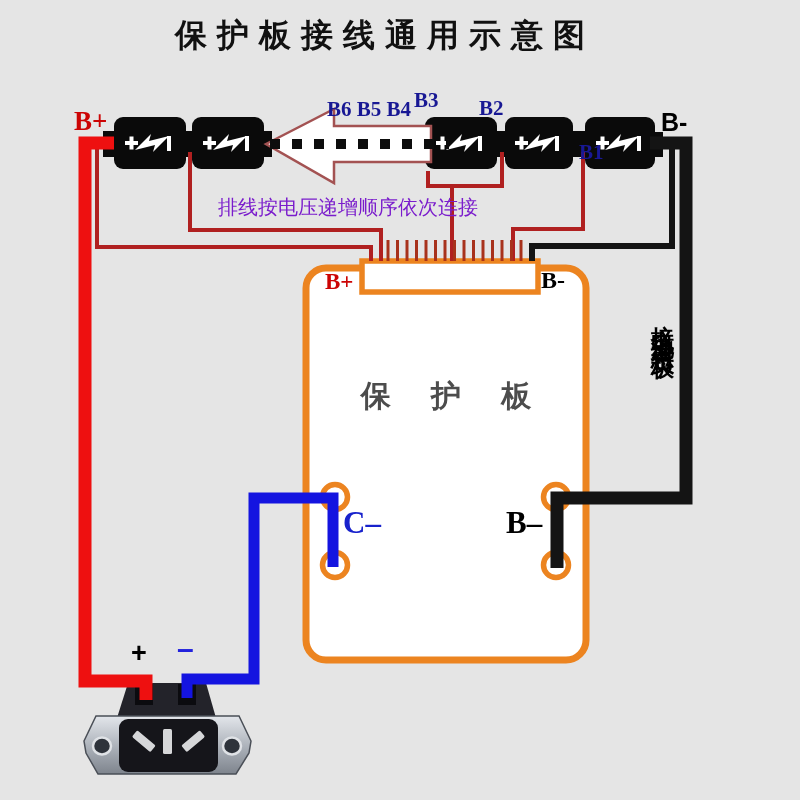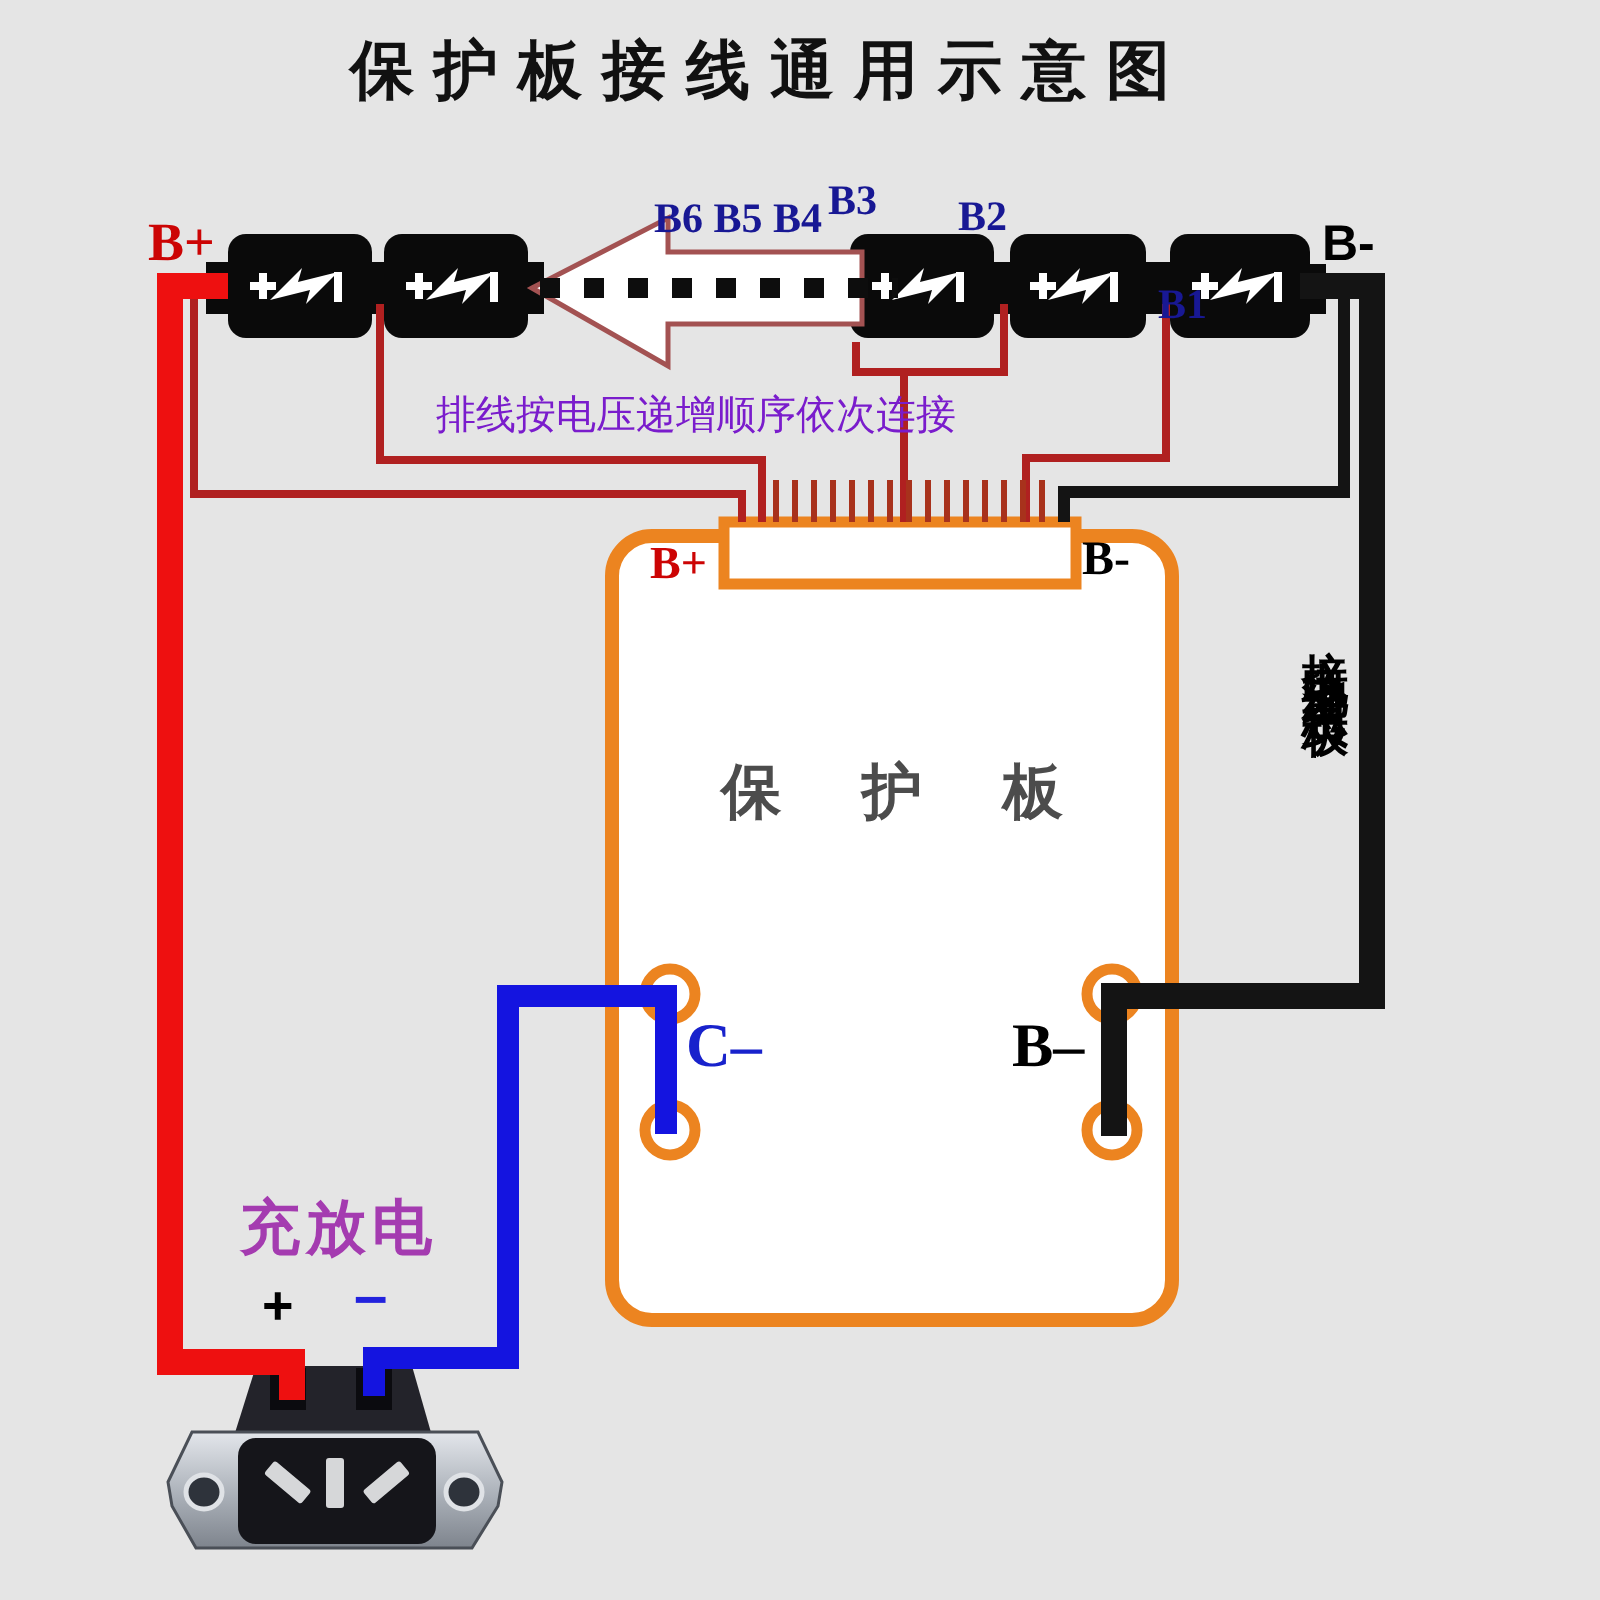--- a/index.html
+++ b/index.html
@@ -139,16 +139,15 @@
   <div class="lbl cell-lbl lbl-b3 serif">B3</div>
   <div class="lbl cell-lbl lbl-b2 serif">B2</div>
   <div class="lbl cell-lbl lbl-b1 serif">B1</div>
   <div class="lbl ribbon-note">排线按电压递增顺序依次连接</div>
   <div class="lbl conn-bplus serif">B+</div>
   <div class="lbl conn-bminus serif">B-</div>
   <div class="lbl board-name">保 护 板</div>
   <div class="lbl side-note">接电池组总负极</div>
   <div class="lbl c-minus serif">C–</div>
   <div class="lbl b-minus-board serif">B–</div>
-  <div class="lbl charge-lbl">充放电</div>
   <div class="lbl plus-sign">+</div>
   <div class="lbl minus-sign">–</div>
 </div>
 
 </body></html>

